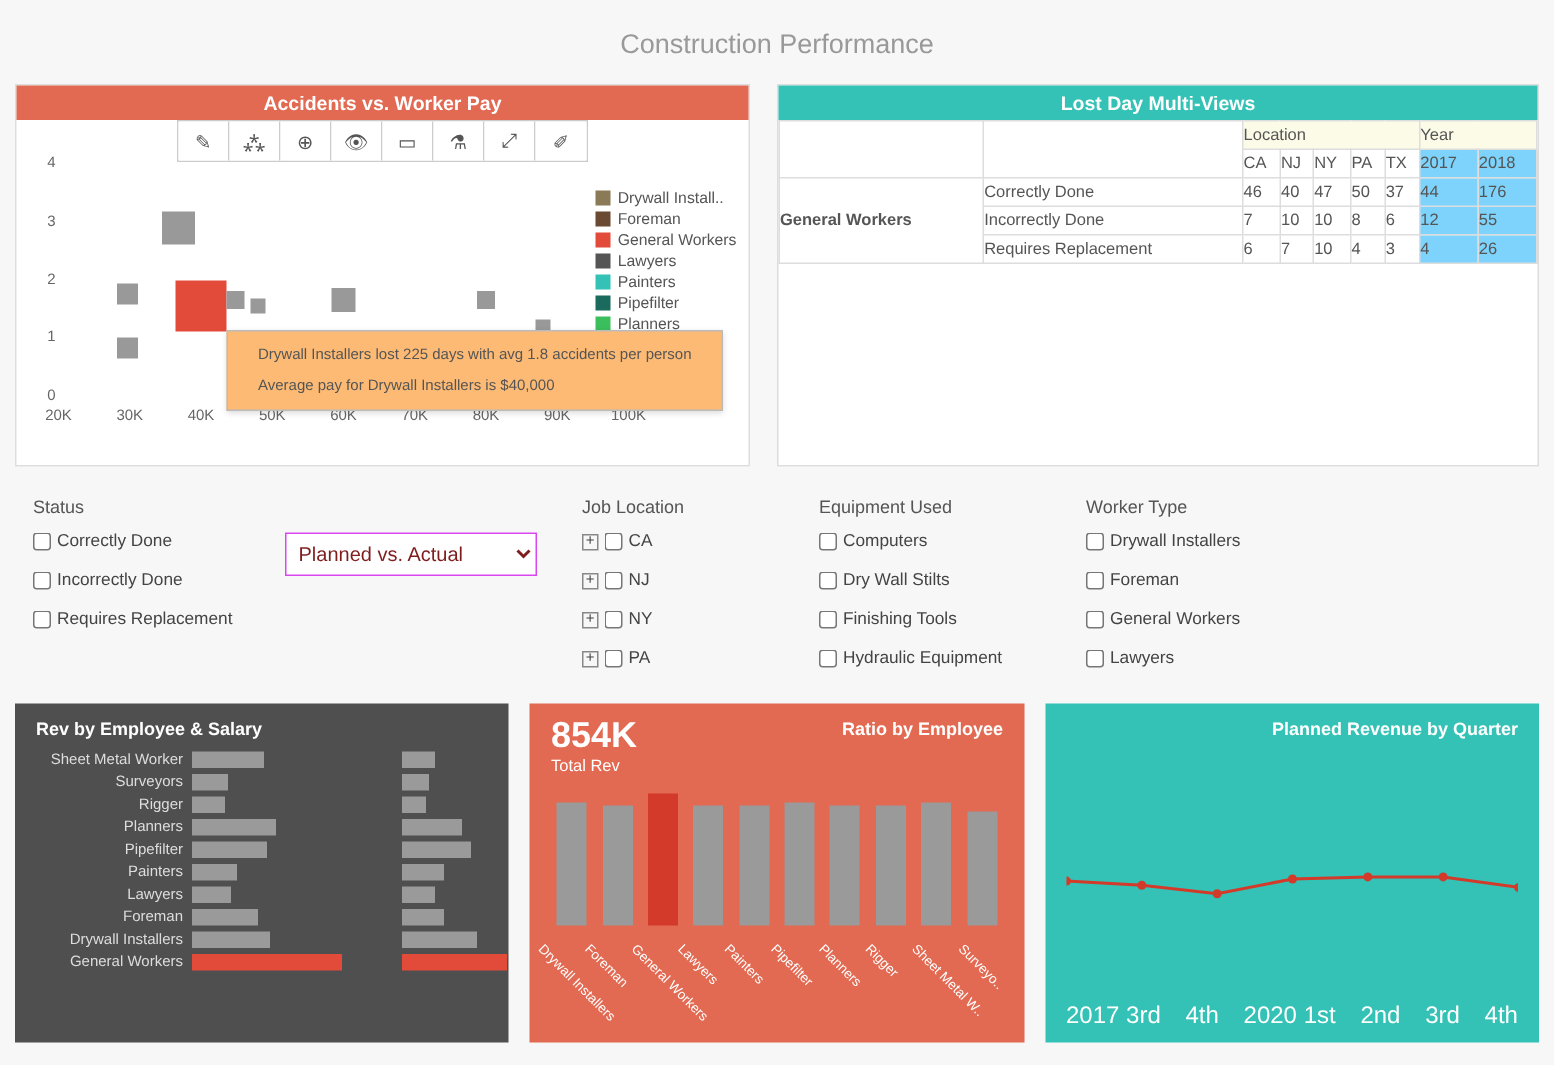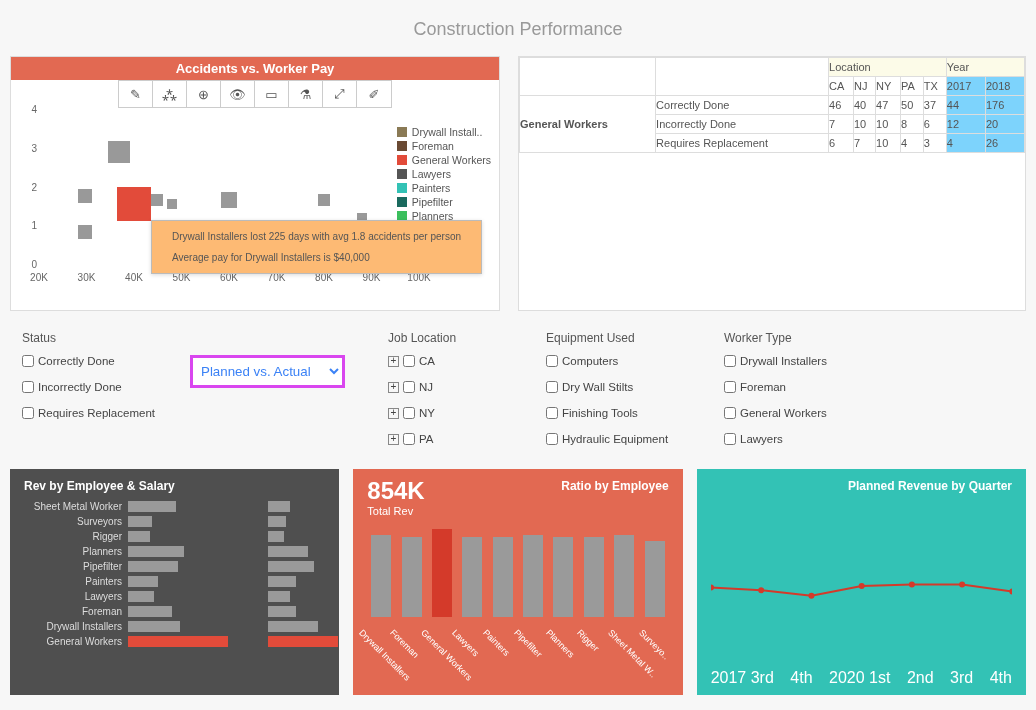--- a/index.html
+++ b/index.html
@@ -35,21 +35,21 @@
   table.mv td, table.mv th{border:1px solid #ddd; padding:3px 0; text-align:left; color:#555; font-weight:400;}
   table.mv .grp{background:#fcfbe8;}
   table.mv .yr{background:#7dd3fc;}
   
   .filters { display:flex; gap:18px; margin:14px 0 0; padding:6px 12px 0; }
   .fcol{flex:1;}
   .fcol .fh{color:#555; font-size:12px; margin-bottom:10px;}
   .fitem{display:flex; align-items:center; gap:4px; color:#444; font-size:11.5px; margin-bottom:14px;}
   .fitem .plus{border:1px solid #888; width:11px;height:11px;display:inline-flex;align-items:center;justify-content:center;font-size:10px;line-height:1;cursor:pointer;}
   .fitem input[type=checkbox]{width:12px;height:12px;}
-  .select-wrap select{width:155px; padding:5px 4px; border:3px solid #d946ef; color:#3b82f6; background:#fff;}
+  .select-wrap select{width:168px; padding:5px 4px; border:1px solid #d946ef; color:#7f1d1d; background:#fff;}
   
   .lower{display:flex; gap:14px; margin-top:10px;}
   .lp{flex:1; height:226px; position:relative; color:#fff; padding:10px 14px;}
   .lp-dark{background:#4f4f4f;}
   .lp-red{background:#e26952;}
   .lp-teal{background:#33c2b5;}
   .lp .lp-title{font-size:12px;font-weight:700;}
   .lp-dark .lp-title{text-align:left;}
   .lp-red .lp-title{text-align:right;}
   .lp-teal .lp-title{text-align:right;}
@@ -154,20 +154,21 @@
             </div>
           </div>
         <div class="tooltip" style="left:140px;top:140px;">
           <div>Drywall Installers lost 225 days with avg 1.8 accidents per person</div>
           <div class="line2">Average pay for Drywall Installers is $40,000</div>
         </div>
       </div>
     </div>
 
     <div class="panel table-panel">
+      <div class="header-bar hdr-teal">Lost Day Multi-Views</div>
       <div class="mv-wrap">
         <table class="mv">
           <tbody>
               <tr>
             <td rowspan="2"></td>
                 <td rowspan="2"></td>
             <td colspan="5" class="grp">Location</td>
             <td colspan="2" class="grp">Year</td>
           </tr>
           <tr id="mv-head2">
@@ -193,21 +194,21 @@
                 <td class="yr">176</td>
               </tr>
               <tr>
                 <td>Incorrectly Done</td>
                 <td>7</td>
                 <td>10</td>
                 <td>10</td>
                 <td>8</td>
                 <td>6</td>
                 <td class="yr">12</td>
-                <td class="yr">20</td>
+                <td class="yr">55</td>
               </tr>
               <tr>
                 <td>Requires Replacement</td>
                 <td>6</td>
                 <td>7</td>
                 <td>10</td>
                 <td>4</td>
                 <td>3</td>
                 <td class="yr">4</td>
                 <td class="yr">26</td>

